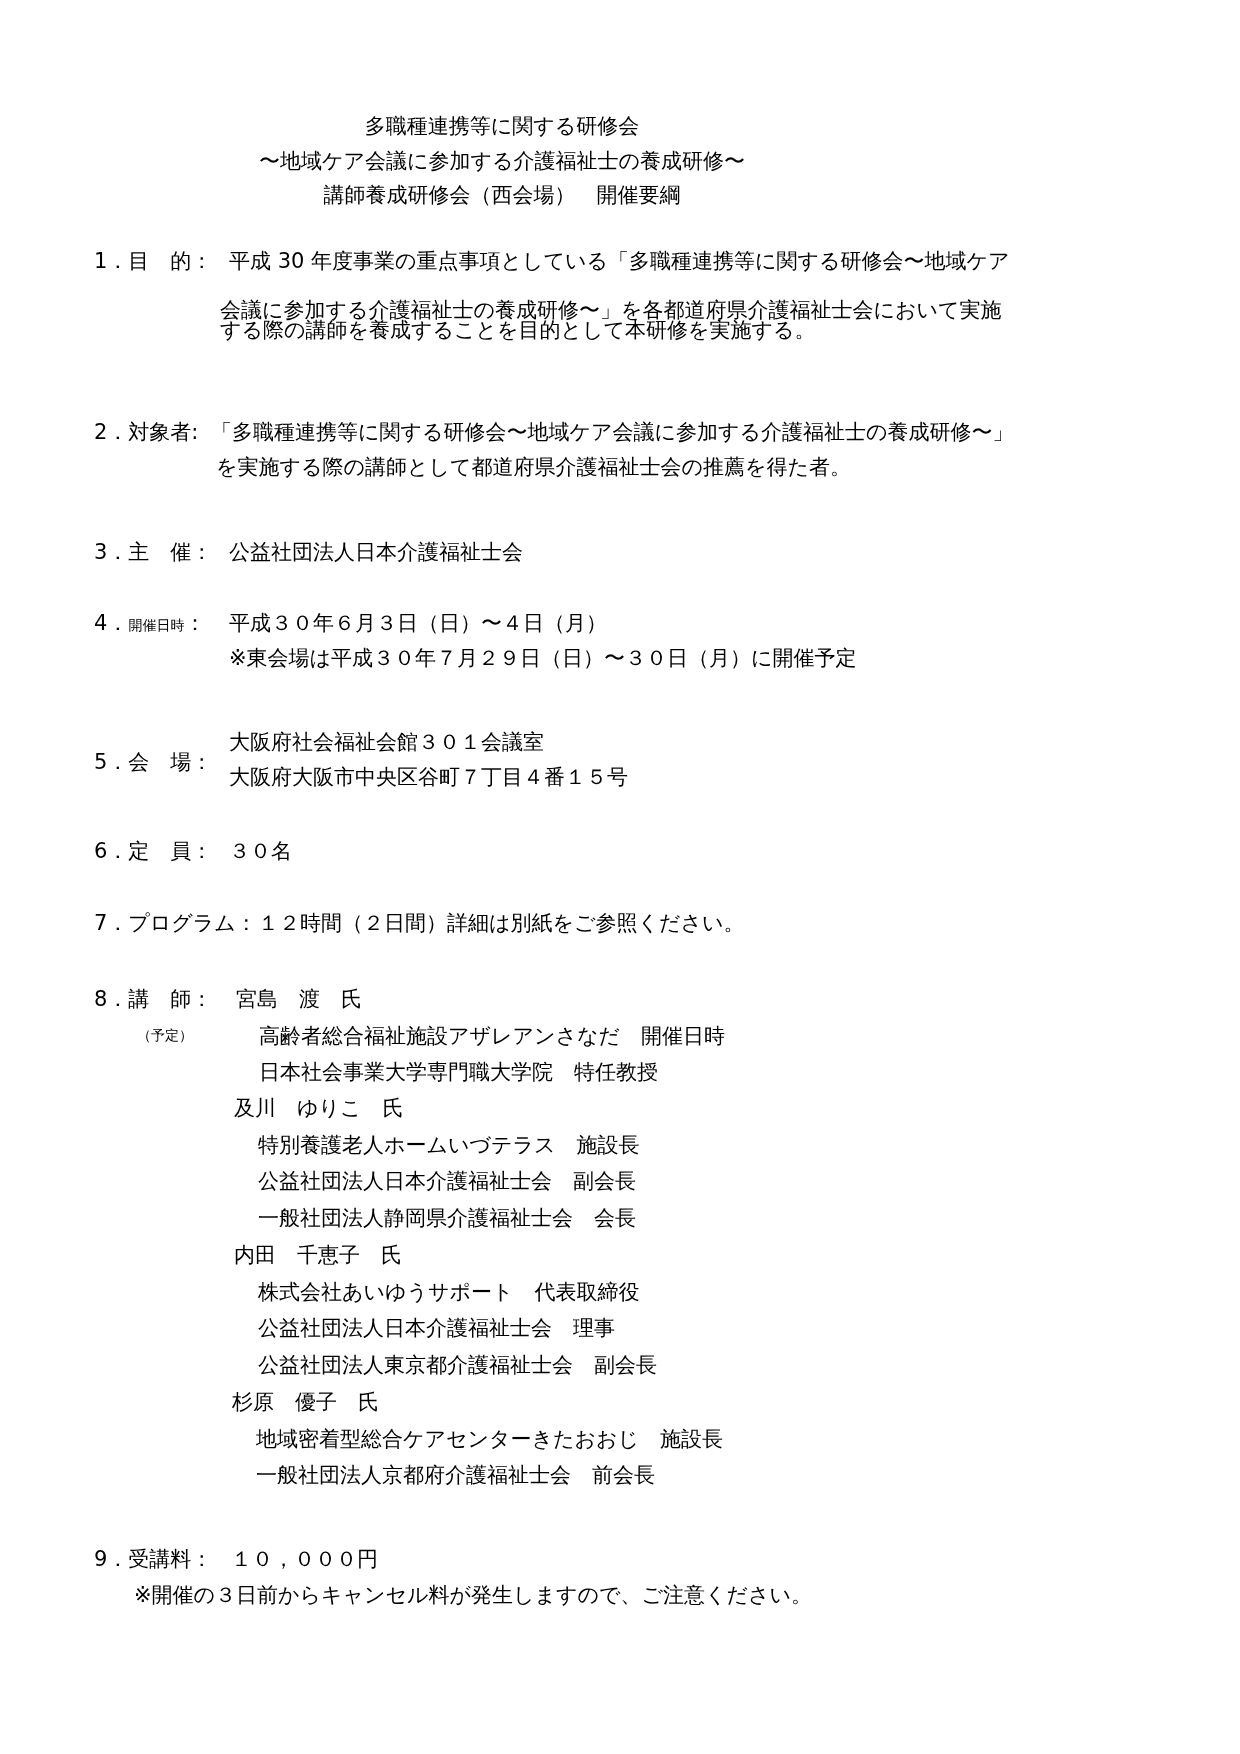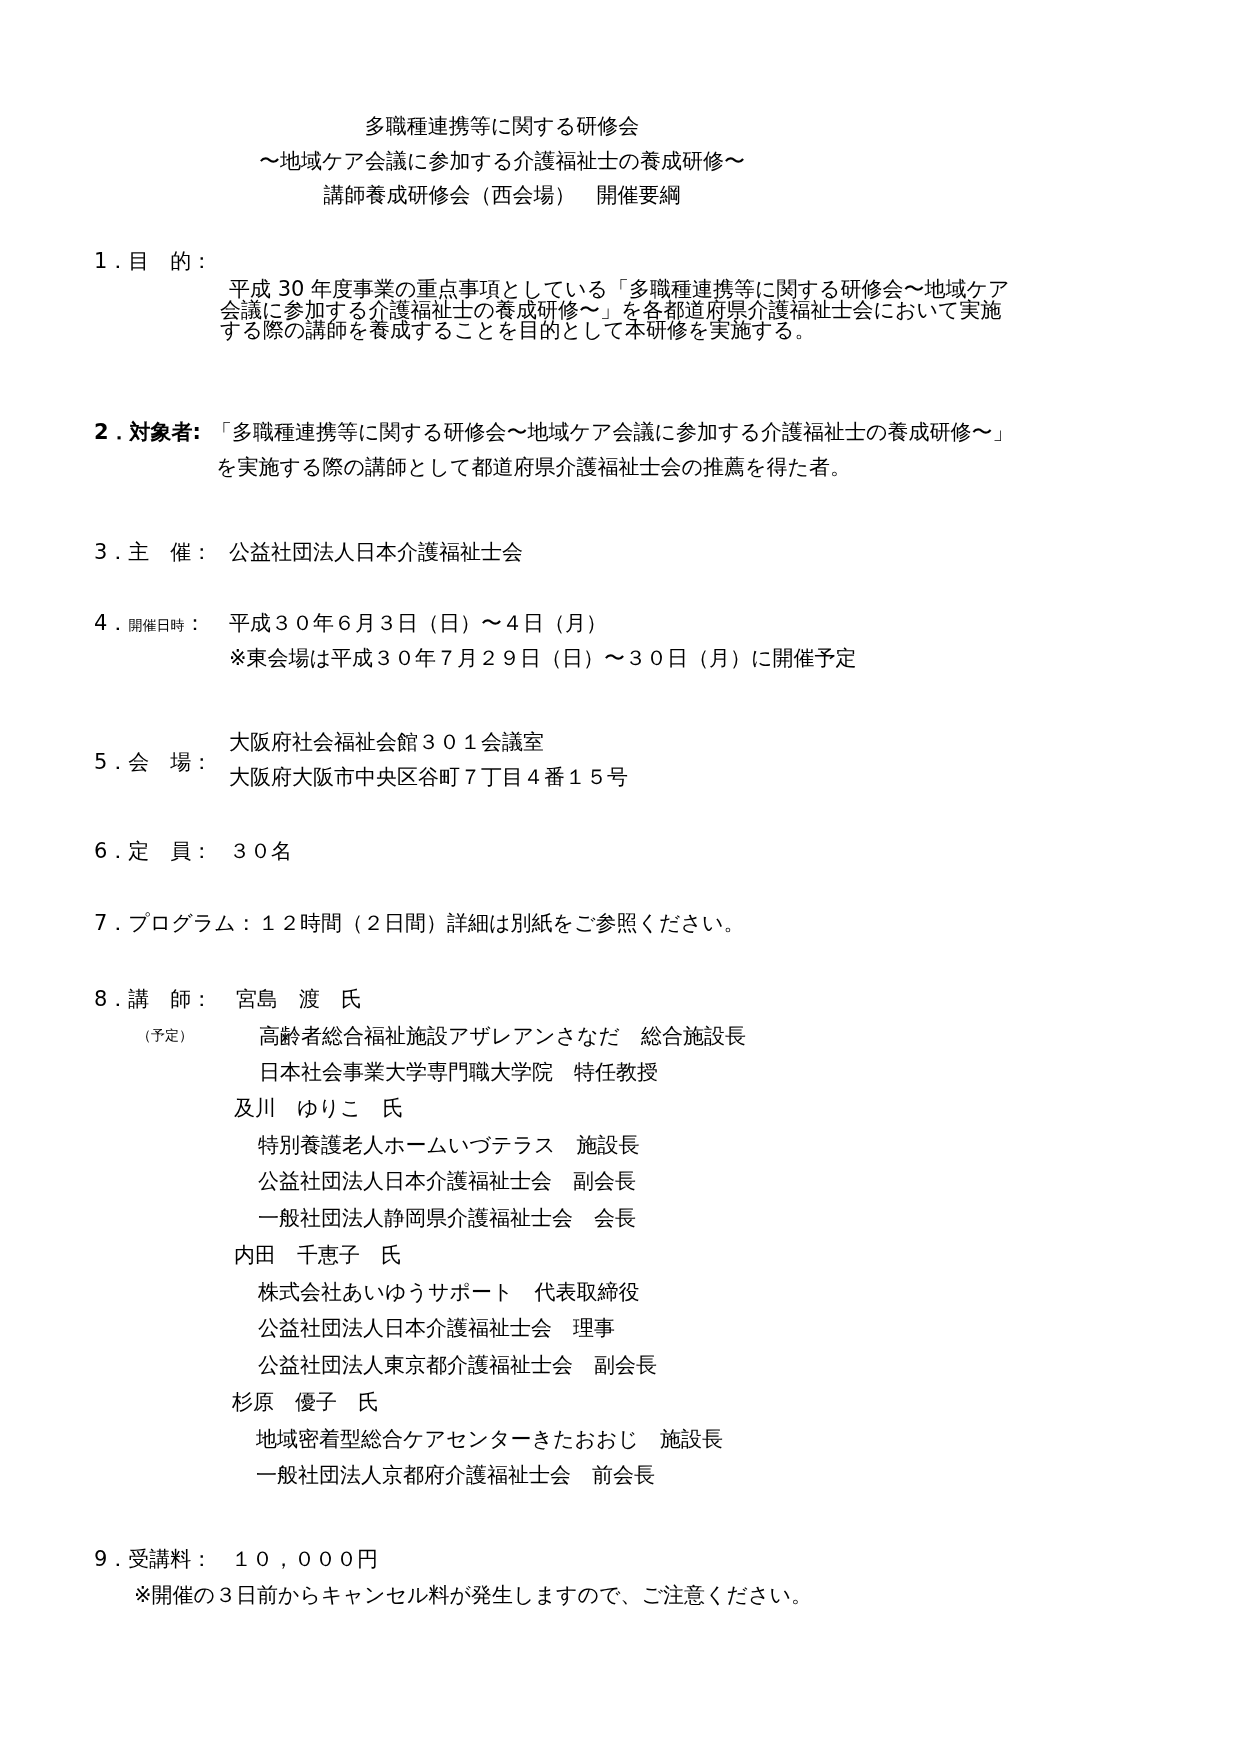--- a/index.html
+++ b/index.html
@@ -34,27 +34,27 @@
   </style>
 </head>
 <body>
 
 <div class="line title" style="top:111px;">多職種連携等に関する研修会</div>
 <div class="line title" style="top:146px;">〜地域ケア会議に参加する介護福祉士の養成研修〜</div>
 <div class="line title" style="top:180px;">講師養成研修会（西会場）　開催要綱</div>
 
 <div>
   <div class="line" style="left:94px; top:246px;">1．目　的：</div>
-  <div class="line" style="left:229px; top:246px;margin-top:28px;">平成 30 年度事業の重点事項としている「多職種連携等に関する研修会〜地域ケア</div>
+  <div class="line" style="left:229px; top:246px;">平成 30 年度事業の重点事項としている「多職種連携等に関する研修会〜地域ケア</div>
   <div class="line" style="left:220px; top:281px;margin-top:14px;">会議に参加する介護福祉士の養成研修〜」を各都道府県介護福祉士会において実施</div>
   <div class="line" style="left:220px; top:315px;">する際の講師を養成することを目的として本研修を実施する。</div>
 </div>
 
 <div>
-  <div class="line" style="left:94px; top:417px;font-weight:bold;">2．対象者:</div>
+  <div class="line" style="left:94px; top:417px;">2．対象者:</div>
   <div class="line" style="left:211px; top:417px;">「多職種連携等に関する研修会〜地域ケア会議に参加する介護福祉士の養成研修〜」</div>
   <div class="line" style="left:216px; top:452px;">を実施する際の講師として都道府県介護福祉士会の推薦を得た者。</div>
 </div>
 
 <div>
   <div class="line" style="left:94px; top:537px;">3．主　催：</div>
   <div class="line" style="left:229px; top:537px;">公益社団法人日本介護福祉士会</div>
 </div>
 
 <div>
@@ -78,21 +78,21 @@
   <div class="line" style="left:94px; top:908px;">7．プログラム：</div>
   <div class="line" style="left:258px; top:908px;">１２時間（２日間）詳細は別紙をご参照ください。</div>
 </div>
 
 <div>
   <div class="line" style="left:94px; top:984px;">8．講　師：</div>
   <div class="line sub" style="left:137px; top:1020px;">（予定）</div>
 
   <div>
     <div class="line" style="left:236px; top:984px;">宮島　渡　氏</div>
-    <div class="line" style="left:259px; top:1021px;">高齢者総合福祉施設アザレアンさなだ　総合施設長</div>
+    <div class="line" style="left:259px; top:1021px;">高齢者総合福祉施設アザレアンさなだ　開催日時</div>
     <div class="line" style="left:259px; top:1057px;">日本社会事業大学専門職大学院　特任教授</div>
   </div>
 
   <div>
     <div class="line" style="left:234px; top:1093px;">及川　ゆりこ　氏</div>
     <div class="line" style="left:258px; top:1130px;">特別養護老人ホームいづテラス　施設長</div>
     <div class="line" style="left:258px; top:1166px;">公益社団法人日本介護福祉士会　副会長</div>
     <div class="line" style="left:258px; top:1203px;">一般社団法人静岡県介護福祉士会　会長</div>
   </div>
 

